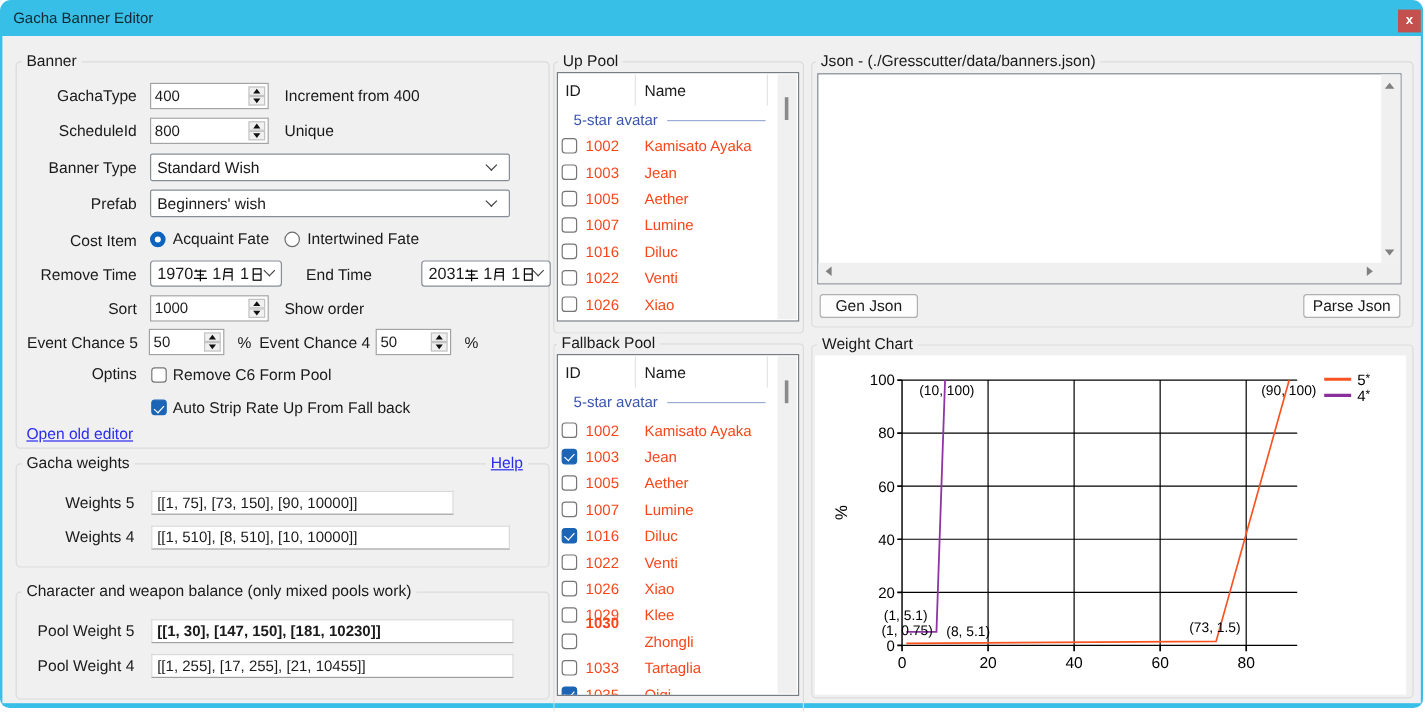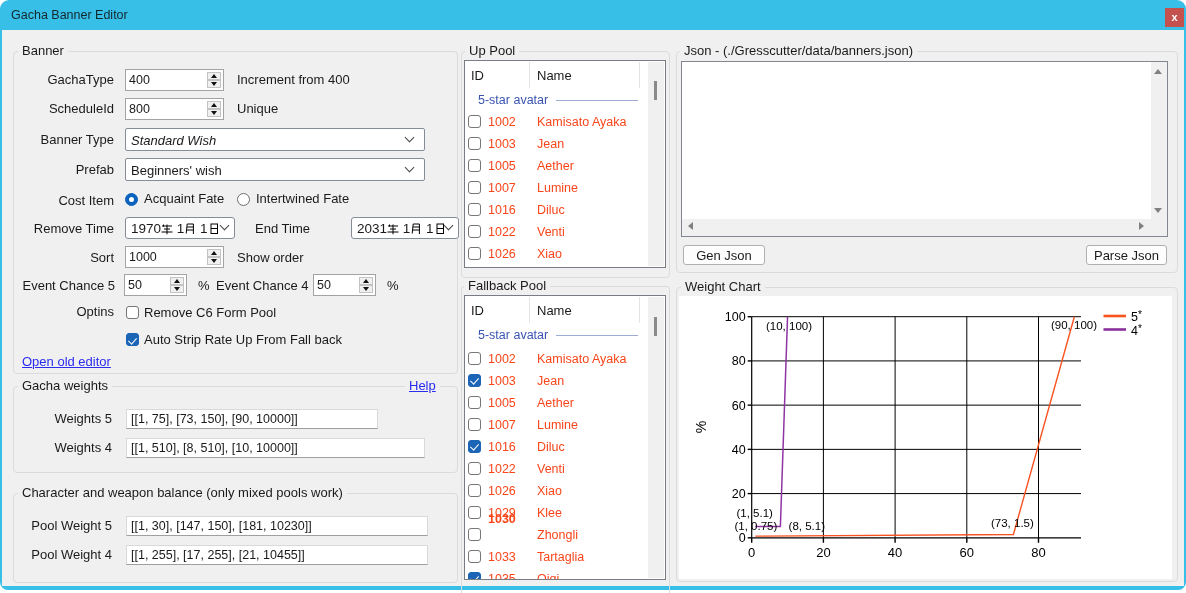--- a/index.html
+++ b/index.html
@@ -63,21 +63,21 @@
 <div class="inp" style="left:125px;top:98px;width:99px;height:22px;">
     <span class="v">800</span>
   <div class="spin">
       <div class="sb u"></div>
       <div class="sb d"></div>
     </div>
   </div>
 <div class="t" style="left:237px;top:101px;">Unique</div>
 
 <div class="t r" style="left:14px;top:132px;width:100px;">Banner Type</div>
-<div class="combo" style="left:125px;top:128px;width:300px;height:23px;font-style:italic;">
+<div class="combo" style="left:125px;top:128px;width:300px;height:23px;">
     <span class="v">Standard Wish</span>
     <span class="chev"></span>
   </div>
 
 <div class="t r" style="left:14px;top:162px;width:100px;">Prefab</div>
 <div class="combo" style="left:125px;top:158px;width:300px;height:23px;">
     <span class="v">Beginners' wish</span>
     <span class="chev"></span>
   </div>
 
@@ -175,21 +175,21 @@
 <div class="t r" style="left:14px;top:439.5px;width:98px;">Weights 4</div>
 <div class="inp flat" style="left:126px;top:438px;width:299px;height:20px;">
     <span class="v" style="left:4px;">[[1, 510], [8, 510], [10, 10000]]</span>
   </div>
 
 <div class="grp" style="left:13px;top:492.5px;width:443px;height:88.5px;"></div>
 <div class="glab" style="left:18px;top:484.5px;">Character and weapon balance (only mixed pools work)</div>
 
 <div class="t r" style="left:14px;top:517.5px;width:98px;">Pool Weight 5</div>
 <div class="inp flat" style="left:126px;top:516px;width:302px;height:20px;">
-    <span class="v" style="left:4px;">[[1, 30], [147, 150], [181, 10230]]</span>
+    <span class="v" style="left:4px;font-weight:bold;">[[1, 30], [147, 150], [181, 10230]]</span>
   </div>
 <div class="t r" style="left:14px;top:546.5px;width:98px;">Pool Weight 4</div>
 <div class="inp flat" style="left:126px;top:545px;width:302px;height:20px;">
     <span class="v" style="left:4px;">[[1, 255], [17, 255], [21, 10455]]</span>
   </div>
 
 <div class="grp" style="left:461px;top:51px;width:207px;height:225px;"></div>
 <div class="glab" style="left:465px;top:43px;">Up Pool</div>
 <div class="list" id="uplist" style="left:464px;top:60px;width:202px;height:208px;">
     <div class="ltxt" style="left:6px;top:7px;font-size:13px;">ID</div>

